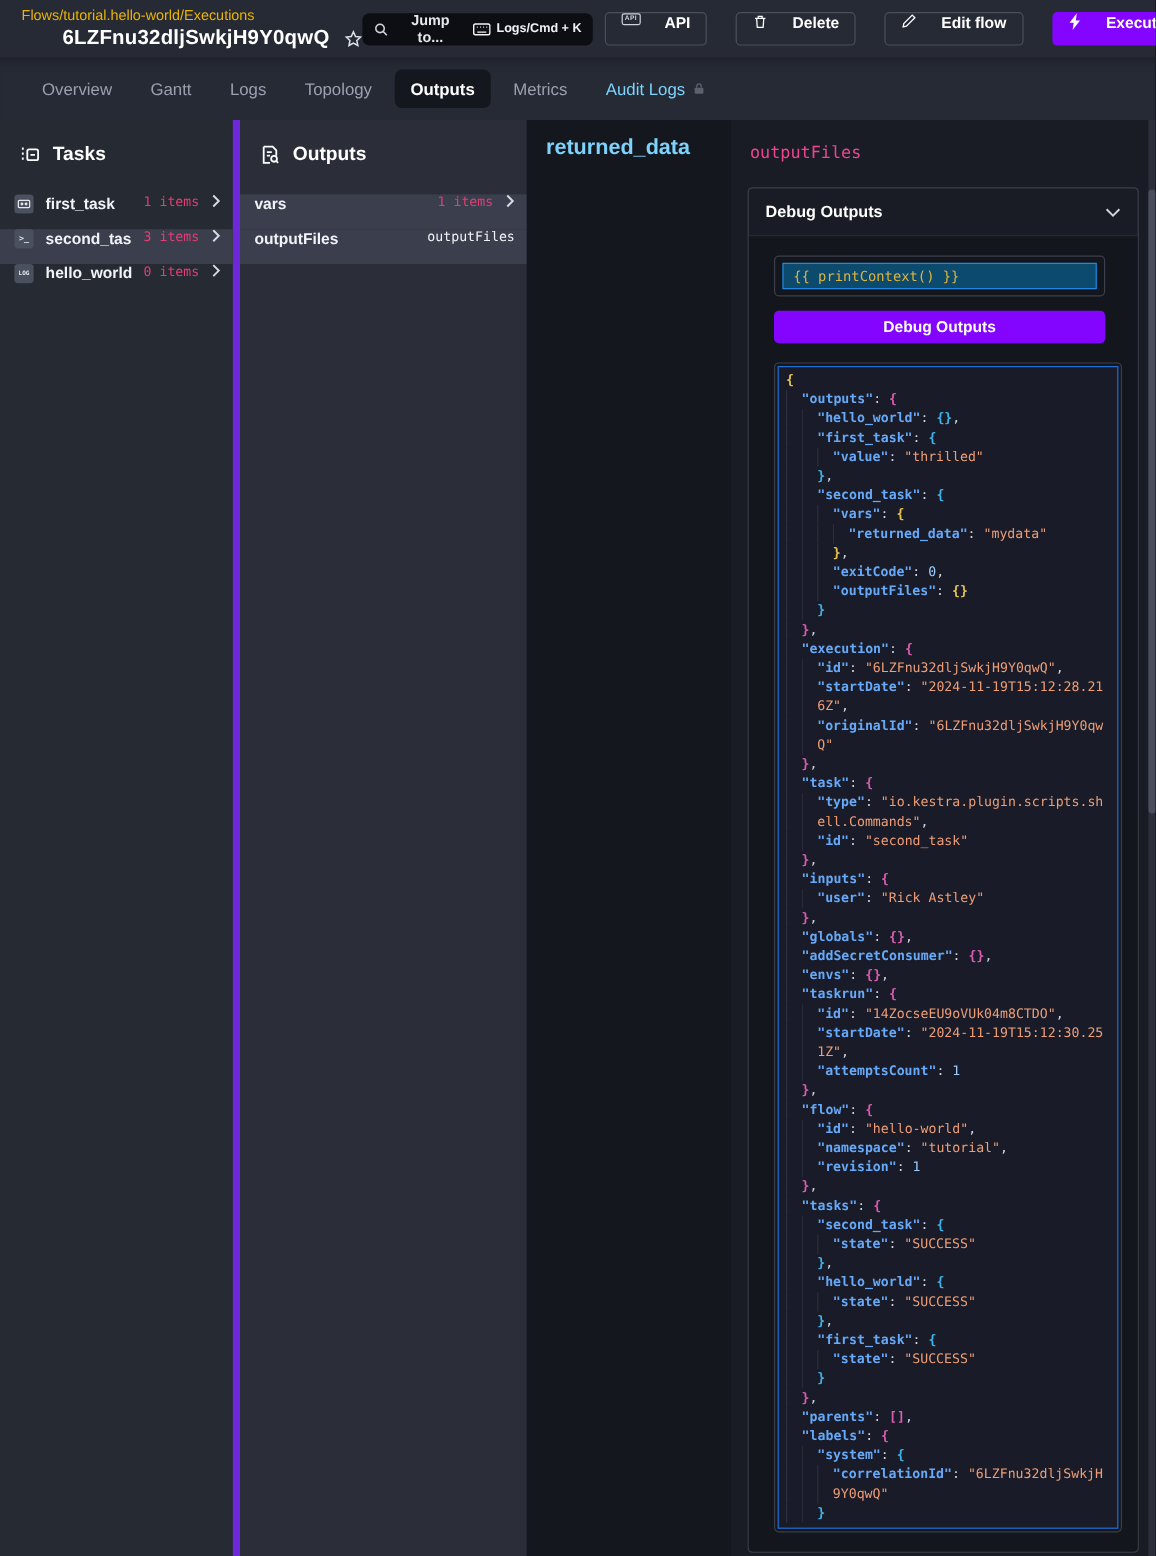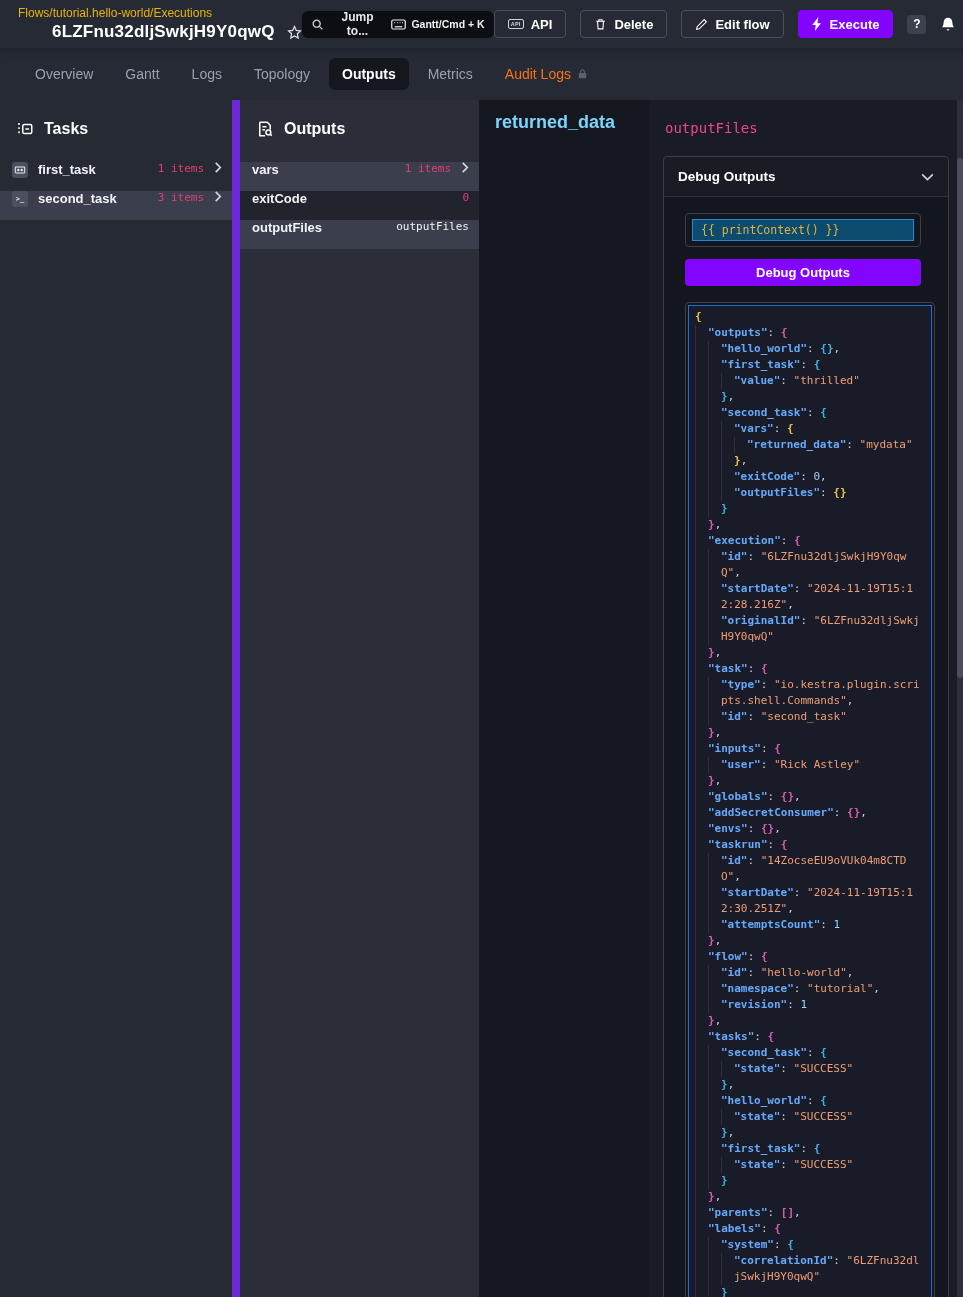--- a/index.html
+++ b/index.html
@@ -20,41 +20,41 @@
   .breadcrumb span{cursor:default;}
   .title-row{display:flex;align-items:center;gap:12px;margin-left:34px;}
   .title-row h1{font-size:17px;font-weight:700;color:#ffffff;letter-spacing:.2px;white-space:nowrap;}
   .star{color:#dfe2ea;display:flex;}
   .searchpill{width:192px;height:27px;background:#0c0e13;border-radius:6px;display:flex;
     align-items:center;padding:0 9px;gap:7px;cursor:pointer;flex:0 0 auto;}
   .searchpill .ph{font-size:12px;font-weight:600;color:#e6e8ee;text-align:center;}
   .searchpill .kbd{margin-left:auto;display:flex;align-items:center;gap:5px;
     font-size:10.5px;font-weight:700;color:#f0f2f6;white-space:nowrap;}
   .tb-actions{margin-left:auto;display:flex;align-items:center;gap:14px;}
-  .btn{height:28px;display:flex;align-items:center;gap:7px;padding:0 13px;border-radius:4px;
+  .btn{height:28px;display:flex;align-items:flex-start;gap:20px;padding:0 13px;border-radius:4px;
     border:1px solid #4a4f5d;background:transparent;color:#fff;font-size:13px;font-weight:600;
-    font-family:"Liberation Sans",sans-serif;cursor:pointer;white-space:nowrap;}
+    font-family:"Liberation Sans",sans-serif;cursor:pointer;white-space:nowrap;margin-left:10px;}
   .btn.exec{background:var(--accent);border-color:var(--accent);}
   .api-chip{border:1px solid #cfd3dd;border-radius:2px;font-size:5.5px;font-weight:700;
     padding:1px 2px;color:#cfd3dd;letter-spacing:.3px;}
   .helpbox{width:19px;height:19px;background:#3c414e;border-radius:4px;display:flex;
     align-items:center;justify-content:center;font-size:12px;font-weight:700;color:#fff;cursor:pointer;}
   .icon{display:flex;align-items:center;}
 
   
   .tabsbar{height:52px;background:#262a35;display:flex;align-items:center;gap:6px;
     padding:0 0 0 22px;flex:0 0 auto;box-shadow:inset 0 10px 12px -12px rgba(0,0,0,.5);}
   .tab{padding:8px 13px;font-size:14px;color:#9aa0b0;border-radius:6px;cursor:pointer;
     display:flex;align-items:center;gap:6px;white-space:nowrap;}
   .tab.active{background:#15171e;color:#fff;font-weight:700;}
-  .tab.disabled{color:#f97316;cursor:default;}
+  .tab.disabled{color:#7dd3fc;cursor:default;}
 
   
   .content{flex:1;display:flex;min-height:0;}
-  .col-tasks{width:240px;background:#262a33;border-right:8px solid #6d28d9;flex:0 0 auto;}
+  .col-tasks{width:200px;background:#262a33;border-right:6px solid #6d28d9;flex:0 0 auto;}
   .col-outputs{width:239px;background:#2b2e39;flex:0 0 auto;}
   .col-value{width:170px;background:#15171e;flex:0 0 auto;padding:12px 16px;}
   .col-detail{flex:1;background:#1a1c25;padding:12px 6px 14px 14px;position:relative;min-width:0;}
 
   .panel-head{display:flex;align-items:center;gap:10px;padding:20px 16px 24px 16px;
     font-size:16px;font-weight:700;color:#fff;}
   .rows{display:flex;flex-direction:column;}
   .row{height:29px;display:flex;align-items:flex-start;gap:10px;padding:0 10px 0 12px;cursor:pointer;}
   .row.sel{background:#3a3e4d;}
   .row.dark{background:#21242d;}
@@ -137,21 +137,21 @@
         <span class="icon">
           <svg width="15" height="11" viewBox="0 0 20 14" fill="none" stroke="#f0f2f6" stroke-width="1.6">
               <rect x="1" y="1" width="18" height="12" rx="2"></rect>
               <line x1="5" y1="10" x2="15" y2="10"></line>
               <line x1="4.5" y1="4.5" x2="5.5" y2="4.5"></line>
               <line x1="8" y1="4.5" x2="9" y2="4.5"></line>
               <line x1="11.5" y1="4.5" x2="12.5" y2="4.5"></line>
               <line x1="15" y1="4.5" x2="16" y2="4.5"></line>
             </svg>
         </span>
-        <span>Gantt/Cmd + K</span>
+        <span>Logs/Cmd + K</span>
       </span>
     </div>
 
     <div class="tb-actions">
       <button class="btn">
         <span class="api-chip">API</span>
         <span>API</span>
       </button>
       <button class="btn">
         <span class="icon">
@@ -240,20 +240,30 @@
         <div class="row sel">
           <span class="badge">&gt;_</span>
           <span class="rname">second_task</span>
           <span class="rcount">3 items</span>
           <span class="chev icon">
             <svg width="8" height="11" viewBox="0 0 8 12" fill="none" stroke="currentColor" stroke-width="1.8">
                 <path d="M1.5 1l5 5-5 5"></path>
               </svg>
           </span>
         </div>
+        <div class="row">
+          <span class="badge" style="font-size:5px;">LOG</span>
+          <span class="rname">hello_world</span>
+          <span class="rcount">0 items</span>
+          <span class="chev icon">
+            <svg width="8" height="11" viewBox="0 0 8 12" fill="none" stroke="currentColor" stroke-width="1.8">
+                <path d="M1.5 1l5 5-5 5"></path>
+              </svg>
+          </span>
+        </div>
       </div>
     </aside>
 
     <aside class="col-outputs">
       <div class="panel-head">
         <span class="icon">
           <svg width="18" height="18" viewBox="0 0 24 24" fill="none" stroke="#fff" stroke-width="2">
               <path d="M5 3h10l4 4v6"></path>
               <path d="M5 3v18h7"></path>
               <line x1="8.5" y1="9" x2="14" y2="9"></line>
@@ -267,24 +277,20 @@
       <div class="rows">
         <div class="row sel">
           <span class="rname">vars</span>
           <span class="rcount">1 items</span>
           <span class="chev icon">
             <svg width="8" height="11" viewBox="0 0 8 12" fill="none" stroke="currentColor" stroke-width="1.8">
                 <path d="M1.5 1l5 5-5 5"></path>
               </svg>
           </span>
         </div>
-        <div class="row dark">
-          <span class="rname">exitCode</span>
-          <span class="rcount">0</span>
-        </div>
         <div class="row sel">
           <span class="rname">outputFiles</span>
           <span class="rvalue">outputFiles</span>
         </div>
       </div>
     </aside>
 
     <section class="col-value">
       <div class="value-key">returned_data</div>
     </section>

